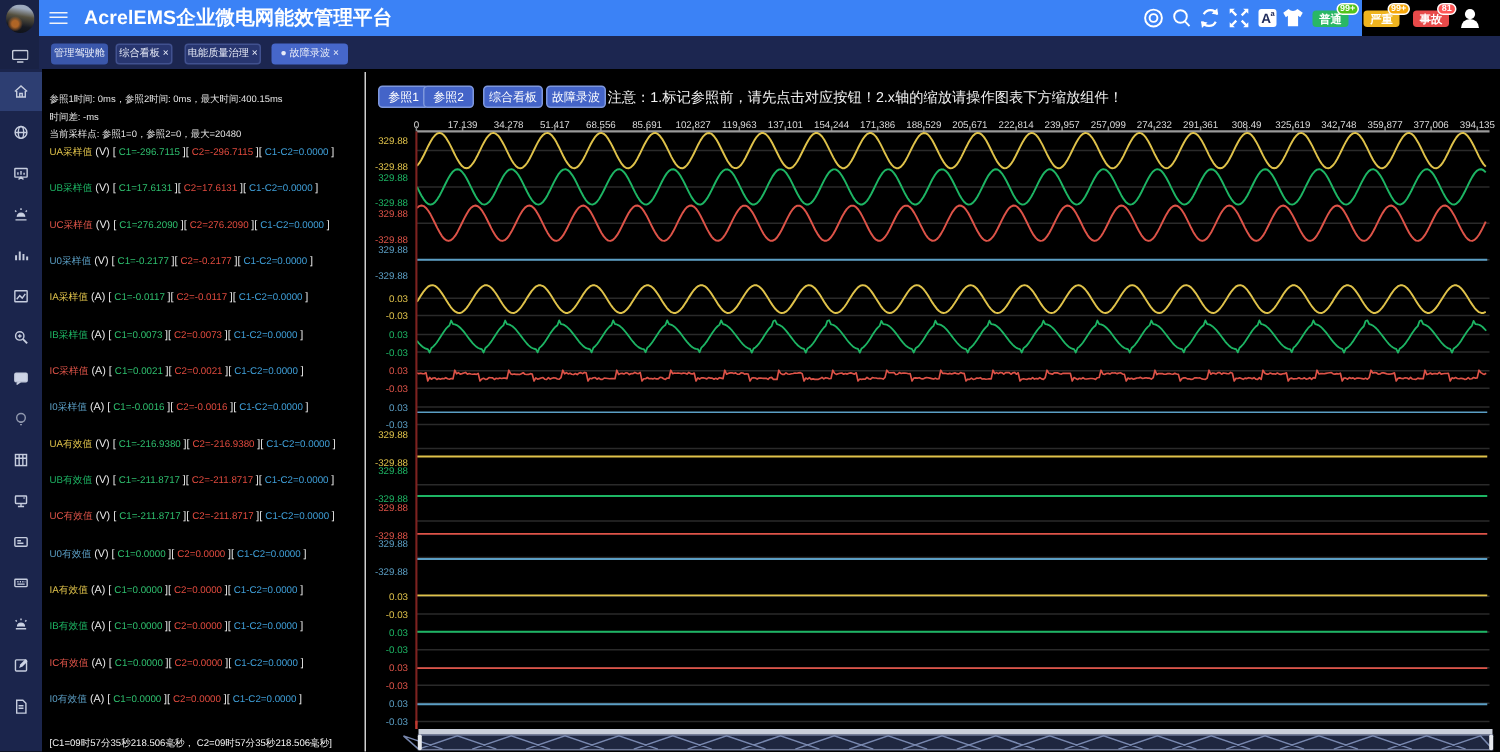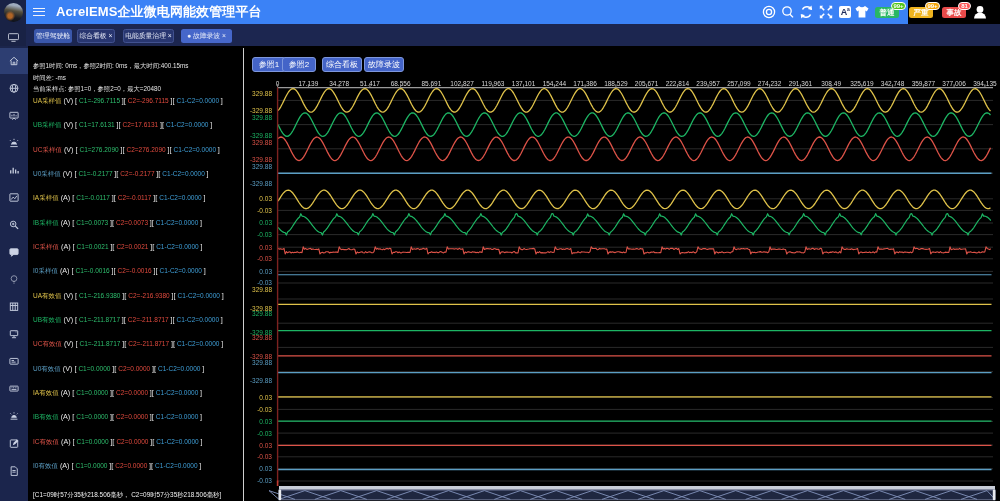--- a/index.html
+++ b/index.html
@@ -159,20 +159,21 @@
       <path d="M3.5 2.5h5l2.5 2.5v8h-7.5z"></path>
       <path d="M5 7h4M5 9h4"></path>
     </g>
 </svg>
 <div id="content">
   <div id="sep"></div>
   <div class="btn" style="left:224px;width:34px">参照1</div>
   <div class="btn" style="left:254px;width:34px">参照2</div>
   <div class="btn" style="left:294px;width:40px">综合看板</div>
   <div class="btn" style="left:336px;width:40px">故障录波</div>
+  <div id="note">注意：1.标记参照前，请先点击对应按钮！2.x轴的缩放请操作图表下方缩放组件！</div>
 </div>
 <div id="panel">
     <div class="pl" style="top:62px">参照1时间: 0ms，参照2时间: 0ms，最大时间:400.15ms</div>
 <div class="pl" style="top:73.5px">时间差: -ms</div>
 <div class="pl" style="top:84.5px">当前采样点: 参照1=0，参照2=0，最大=20480</div>
 <div class="row" style="top:95.9px"><span style="color:#dfc24a">UA采样值</span><span class="u"> (V) [ </span><span style="color:#2ebf6e">C1=-296.7115 </span><span class="u">][ </span><span style="color:#e04a3e">C2=-296.7115 </span><span class="u">][ </span><span style="color:#3f9fd8">C1-C2=0.0000 </span><span class="u">]</span></div>
 <div class="row" style="top:120.3px"><span style="color:#1db564">UB采样值</span><span class="u"> (V) [ </span><span style="color:#2ebf6e">C1=17.6131 </span><span class="u">][ </span><span style="color:#e04a3e">C2=17.6131 </span><span class="u">][ </span><span style="color:#3f9fd8">C1-C2=0.0000 </span><span class="u">]</span></div>
 <div class="row" style="top:144.6px"><span style="color:#dd5348">UC采样值</span><span class="u"> (V) [ </span><span style="color:#2ebf6e">C1=276.2090 </span><span class="u">][ </span><span style="color:#e04a3e">C2=276.2090 </span><span class="u">][ </span><span style="color:#3f9fd8">C1-C2=0.0000 </span><span class="u">]</span></div>
 <div class="row" style="top:168.9px"><span style="color:#5b9ec4">U0采样值</span><span class="u"> (V) [ </span><span style="color:#2ebf6e">C1=-0.2177 </span><span class="u">][ </span><span style="color:#e04a3e">C2=-0.2177 </span><span class="u">][ </span><span style="color:#3f9fd8">C1-C2=0.0000 </span><span class="u">]</span></div>
 <div class="row" style="top:193.3px"><span style="color:#dfc24a">IA采样值</span><span class="u"> (A) [ </span><span style="color:#2ebf6e">C1=-0.0117 </span><span class="u">][ </span><span style="color:#e04a3e">C2=-0.0117 </span><span class="u">][ </span><span style="color:#3f9fd8">C1-C2=0.0000 </span><span class="u">]</span></div>

